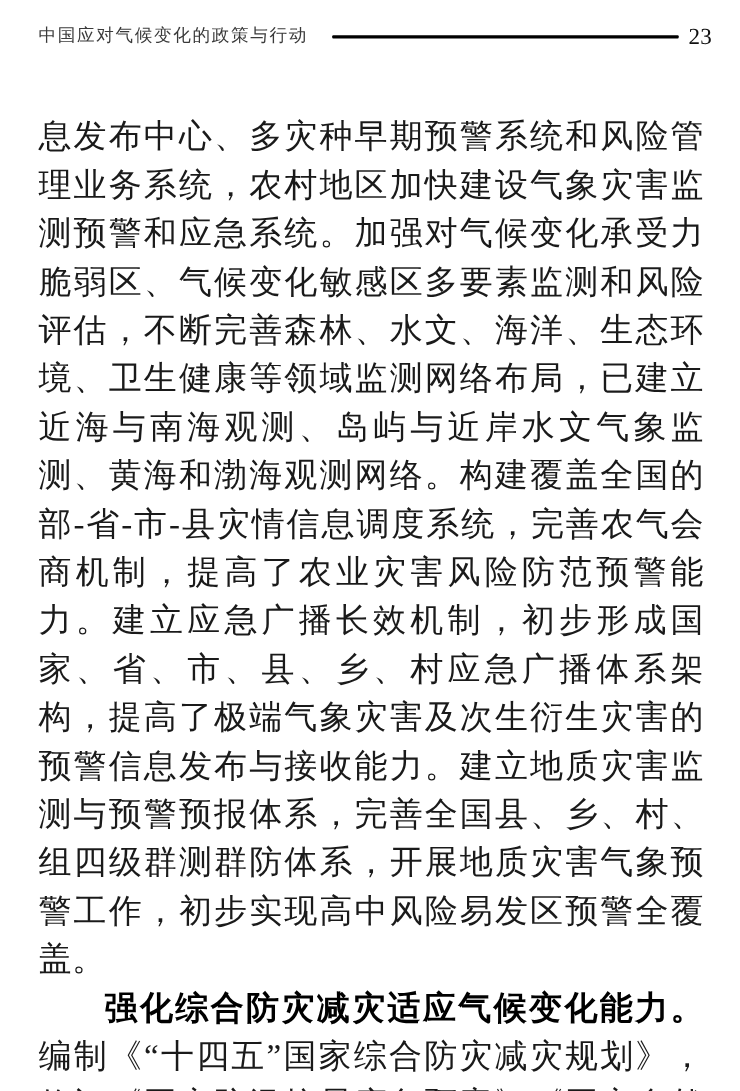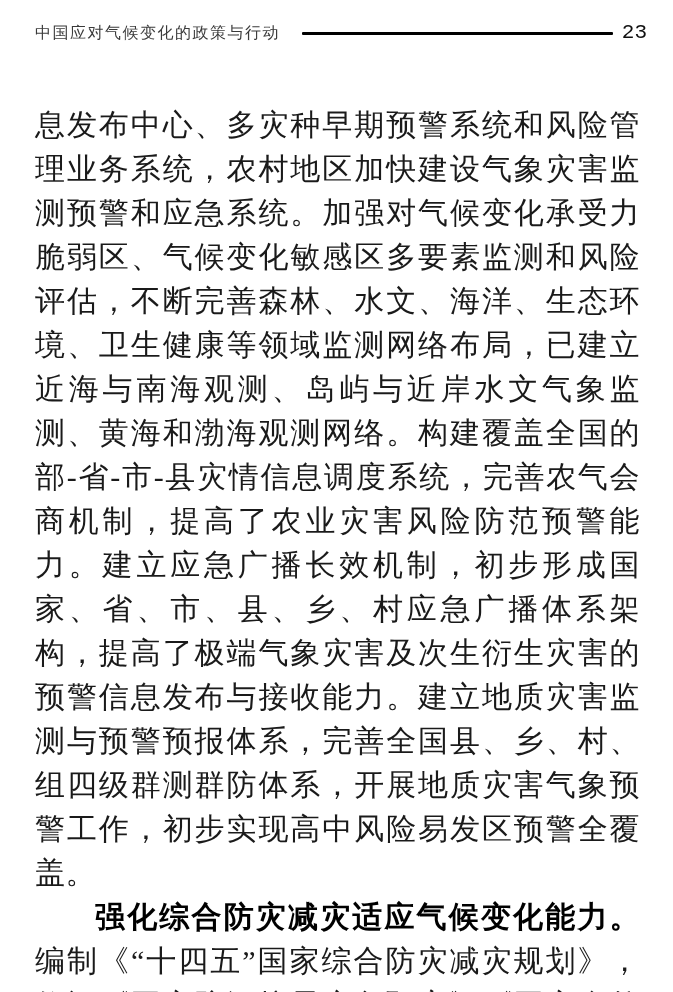--- a/index.html
+++ b/index.html
@@ -34,21 +34,21 @@
   }
   .header-rule {
     flex: 1;
     height: 3px;
     background: #000000;
     margin-left: 22px;
     margin-right: 9px;
     border-radius: 1px;
   }
   .page-number {
-    font-family: Liberation Mono, monospace;
+    font-family: Liberation Serif, serif;
     font-size: 21px;
     color: #101010;
     line-height: 30px;
   }
   
   .body-text {
     position: absolute;
     top: 103px;
     left: 35px;
     width: 605px;

